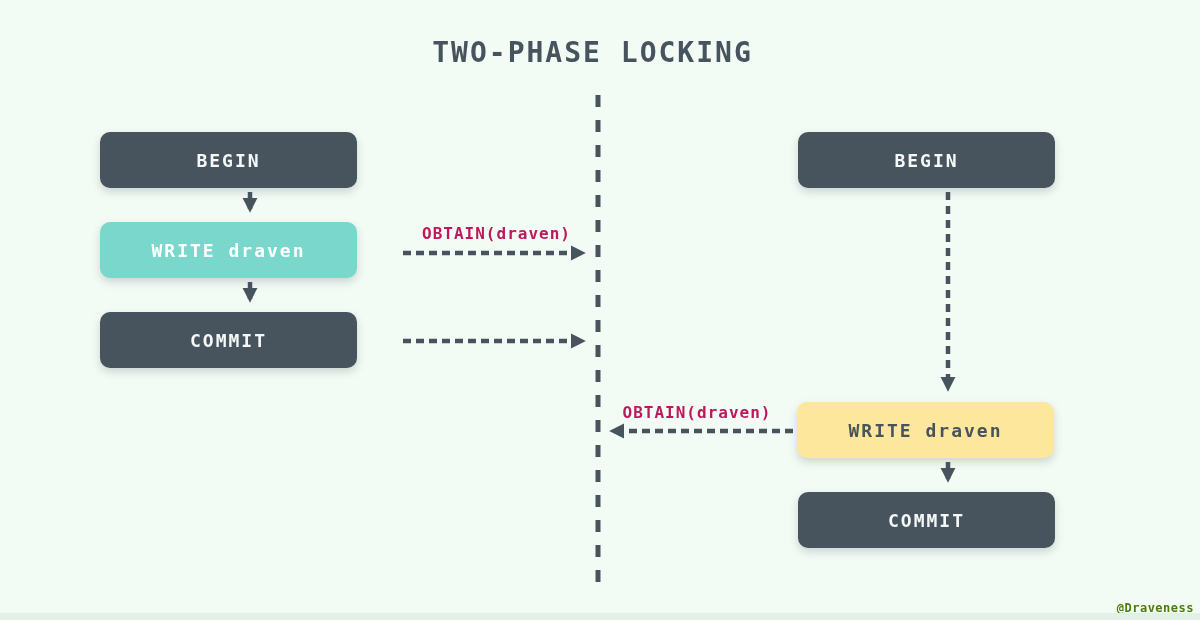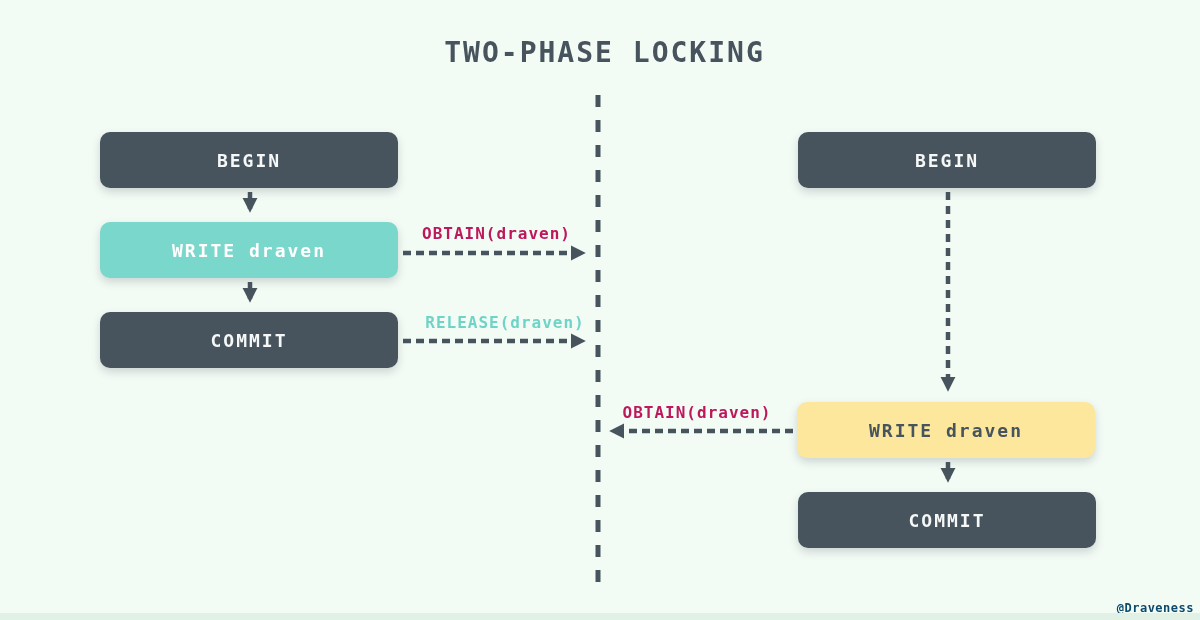--- a/index.html
+++ b/index.html
@@ -11,37 +11,37 @@
   }
   .canvas {
     position: relative;
     width: 1200px;
     height: 620px;
     background: #f2fbf4;
   }
   .title {
     position: absolute;
     top: 36px;
-    left: 12px;
+    left: 0;
     width: 1185px;
     text-align: center;
     font-size: 28px;
     font-weight: bold;
     letter-spacing: 2px;
     color: #47545e;
   }
   .arrows-layer {
     position: absolute;
     top: 0; left: 0;
     width: 1200px;
     height: 620px;
   }
   .node {
     position: absolute;
-    width: 298px;
+    width: 257px;
     height: 56px;
     border-radius: 10px;
     display: flex;
     align-items: center;
     justify-content: center;
     font-size: 18px;
     font-weight: bold;
     letter-spacing: 2px;
     box-shadow: 0 4px 8px rgba(71, 84, 94, 0.22);
   }
@@ -68,21 +68,21 @@
   }
   .edge-label.teal-text {
     color: #6fd4c7;
   }
   .watermark {
     position: absolute;
     top: 601px;
     right: 6px;
     font-size: 12px;
     font-weight: bold;
-    color: #0c4a6e;
+    color: #4d7c0f;
     letter-spacing: 0.5px;
   }
   .bottom-band {
     position: absolute;
     left: 0;
     bottom: 0;
     width: 1200px;
     height: 7px;
     background: #e1f1e6;
   }
@@ -125,21 +125,20 @@
   <div class="node teal" style="left:100px; top:222px;">
     <span>WRITE draven</span>
   </div>
 
   <div class="node dark" style="left:100px; top:312px;">
     <span>COMMIT</span>
   </div>
 
   <div class="edge-label" style="left:403px; top:224px; width:187px;">OBTAIN(draven)</div>
 
-  <div class="edge-label teal-text" style="left:410px; top:313px; width:190px;">RELEASE(draven)</div>
 
   <div class="node dark" style="left:798px; top:132px;">
     <span>BEGIN</span>
   </div>
 
   <div class="node yellow" style="left:797px; top:402px;">
     <span>WRITE draven</span>
   </div>
 
   <div class="node dark" style="left:798px; top:492px;">

